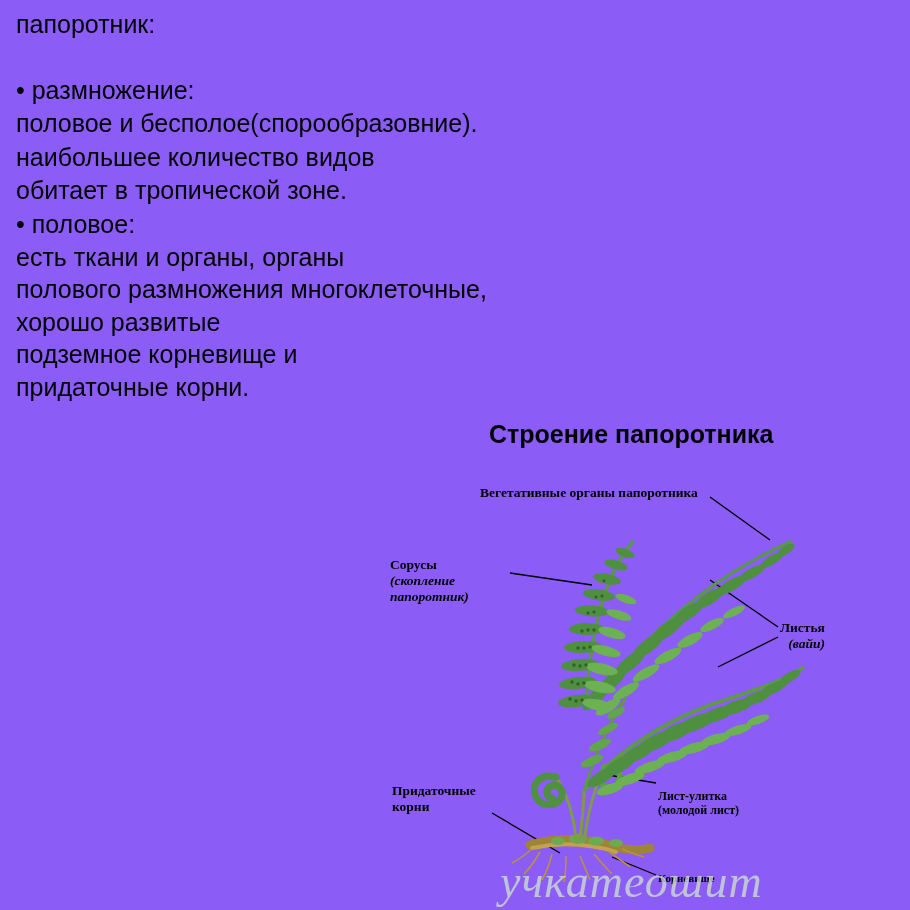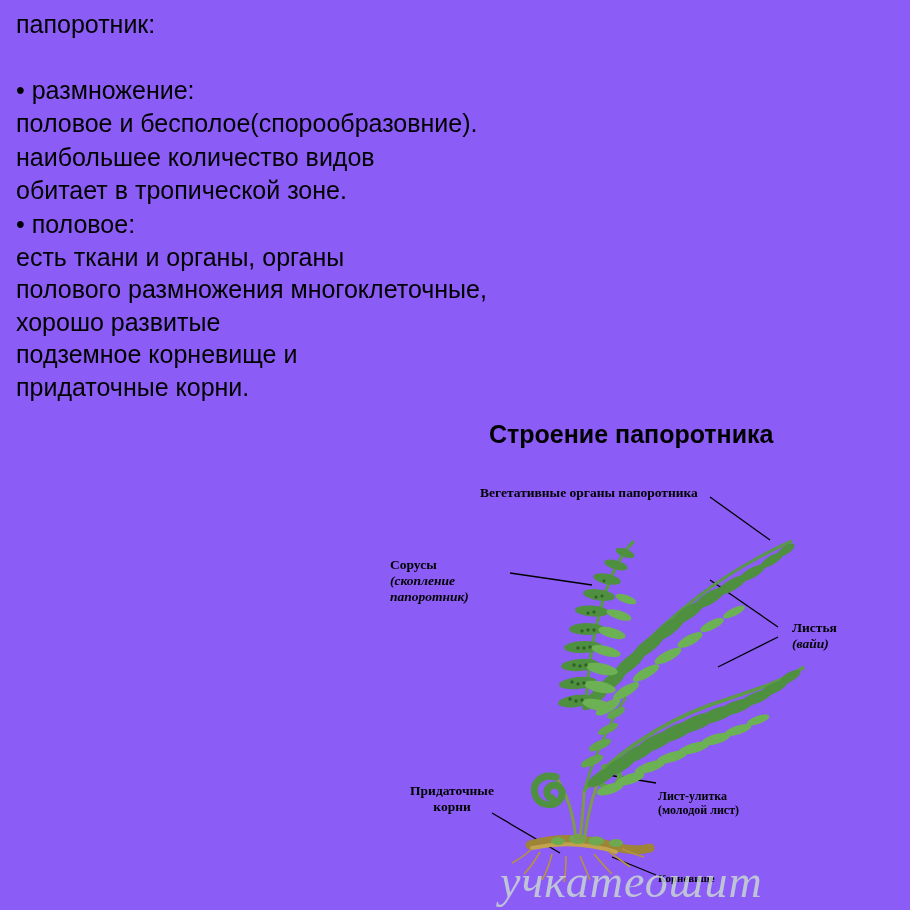--- a/index.html
+++ b/index.html
@@ -80,23 +80,23 @@
   .lbl {
     position: absolute;
     font-family: "Liberation Serif", serif;
     font-weight: 700;
     font-size: 13.5px;
     line-height: 1.2;
     white-space: nowrap;
   }
   .lbl .it { font-style: italic; display: block; }
   .lbl-sorusy   { left: 10px;  top: 152px; }
-  .lbl-listya   { left: 412px; top: 215px; }
+  .lbl-listya   { left: 400px; top: 215px; text-align: right; }
   .lbl-ulitka   { left: 278px; top: 384px; font-size: 12px; font-weight: 700; }
-  .lbl-pridat   { left: 2px;   top: 378px; text-align: center; width: 140px; }
+  .lbl-pridat   { left: 12px;   top: 378px; width: 140px; }
   .lbl-kornev   { left: 278px; top: 467px; font-size: 11px; }
 
   
   .art {
     position: absolute;
     left: 0;
     top: 0;
     width: 520px;
     height: 500px;
   }

